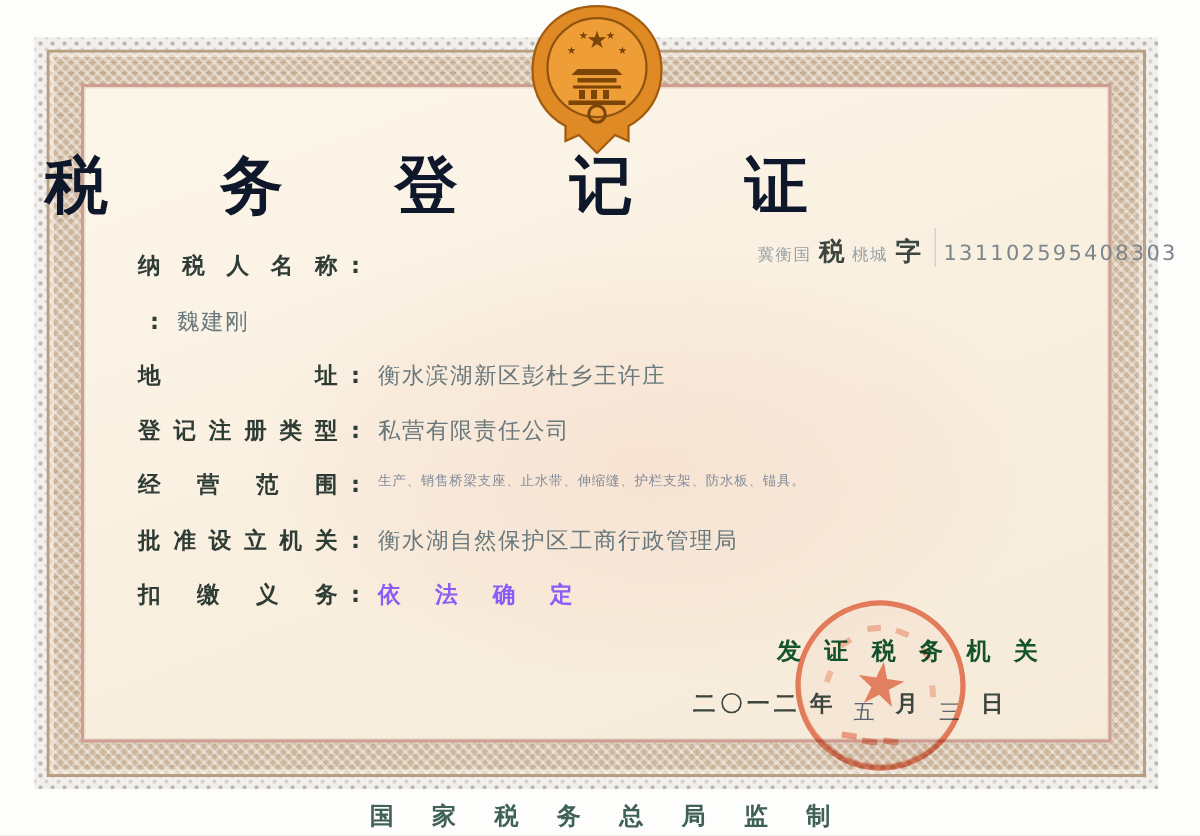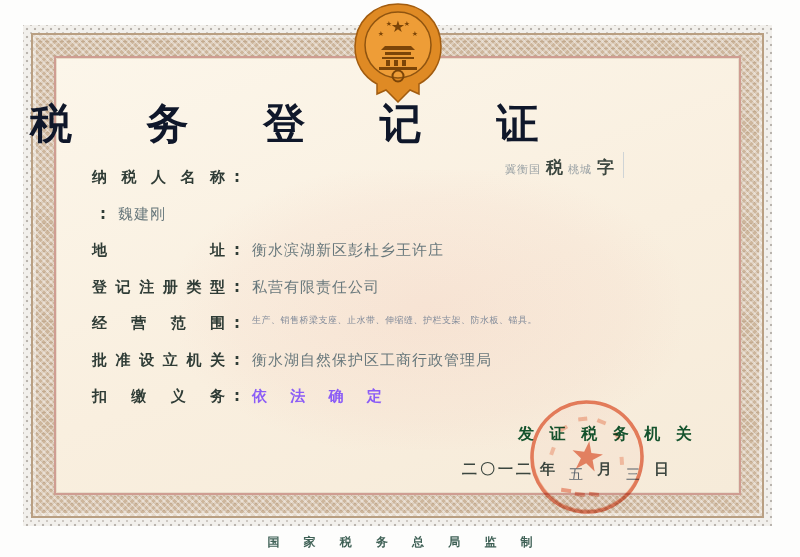--- a/index.html
+++ b/index.html
@@ -83,21 +83,21 @@
     font-size:15px; color:#3b463f; white-space:nowrap; z-index:2;
   }
   .dateline .pre { font-weight:600; letter-spacing:3px; }
   .dateline .unit { font-weight:600; margin:0 6px; }
   .dateline .fill { font-size:14px; color:#5c6770; position:relative; top:5px; margin:0 8px; }
   .seal { position:absolute; left:526px; top:396px; width:122px; height:122px; z-index:3;
           mix-blend-mode:multiply; opacity:.88; transform:rotate(8deg); }
   
   .footer {
     position:absolute; left:0; right:0; top:534px; text-align:center;
-    font-size:12px; font-weight:600; color:#3f6156; letter-spacing:10px; text-indent:10px;
+    font-size:16px; font-weight:600; color:#3f6156; letter-spacing:10px; text-indent:10px;
   }
 </style>
 </head>
 <body>
 
 <div class="page">
 
   <div class="frame">
     <div class="band">
       <div class="innerline">
@@ -131,20 +131,21 @@
   </div>
 
   <div class="title">税 务 登 记 证</div>
 
   <div class="serial">
     <span class="sm">冀衡国</span>
     <span class="bg">税</span>
     <span class="sm">桃城</span>
     <span class="bg">字</span>
     <span class="rule"></span>
+    <span class="num">131102595408303</span>
 
   </div>
 
   <div class="fields">
     <div class="row first">
       <span class="label">纳 税 人 名 称</span>
       <span class="colon">:</span>
     </div>
     <div class="row">
       <span class="colon">:</span>

